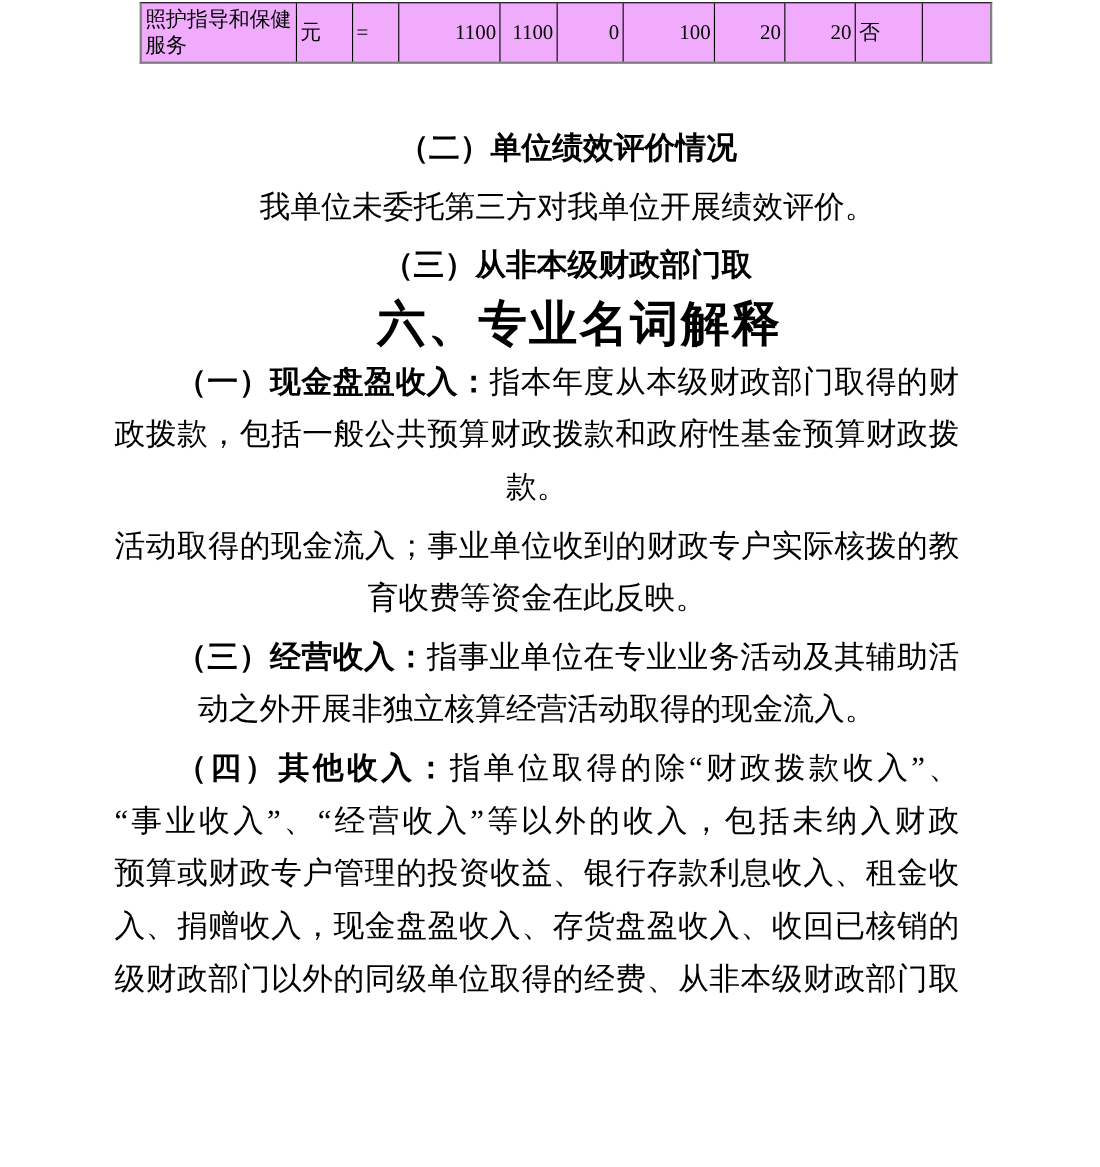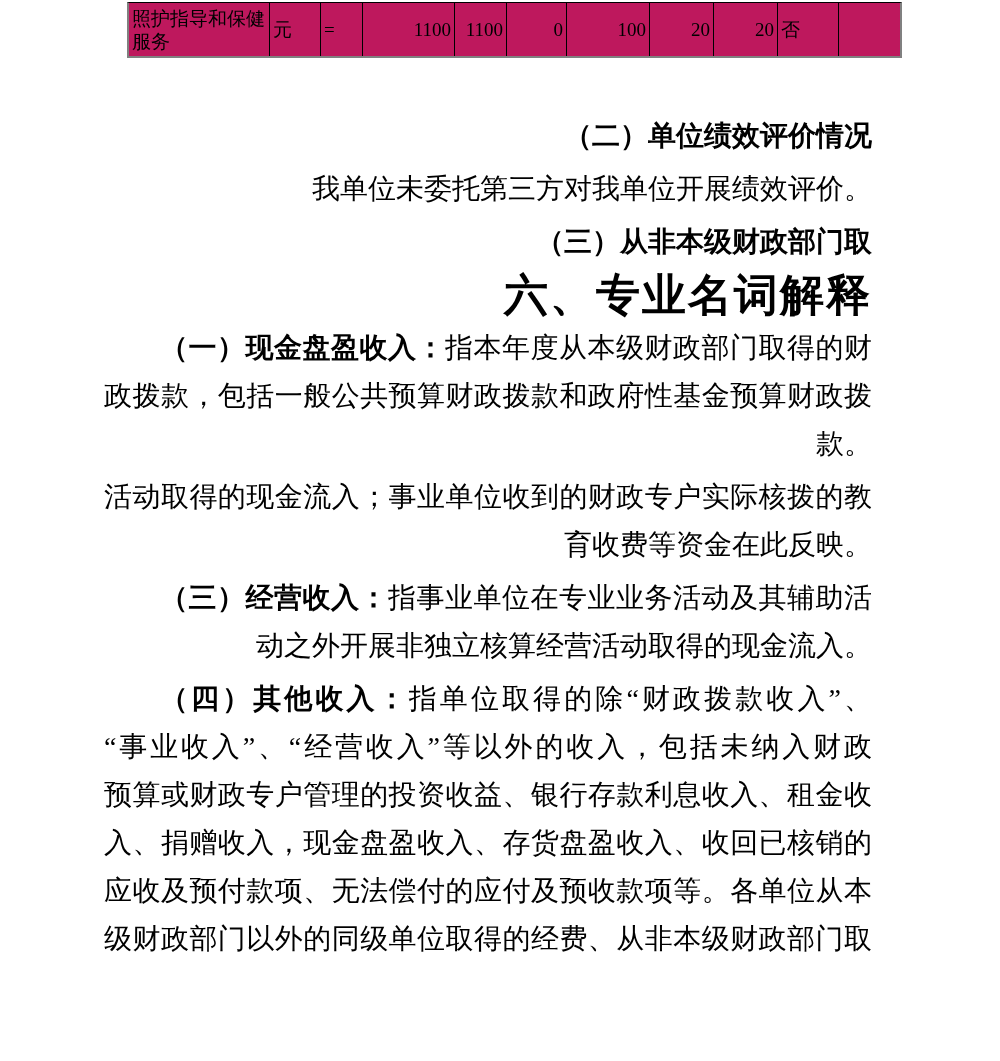--- a/index.html
+++ b/index.html
@@ -5,21 +5,21 @@
   html,body{margin:0;padding:0;}
   body{
     width:1000px;height:1061px;position:relative;background:#ffffff;
     font-family:"Liberation Serif",serif;color:#000;overflow:hidden;
   }
   
   .tbl{
     position:absolute;left:127px;top:2px;display:flex;
     border-left:2px solid #808080;border-right:2px solid #808080;
     border-bottom:2px solid #808080;border-top:1px solid #000;
-    background:#be185d;
+    background:#f0abfc;
   }
   .cell{
     box-sizing:border-box;height:53px;border-left:1px solid #000;
     font-size:19px;line-height:23px;display:flex;align-items:center;
     padding:0 3px;overflow:hidden;
   }
   .cell:first-child{border-left:none;}
   .cell.num{justify-content:flex-end;text-align:right;}
   .c0{width:140px;}
   .c1{width:51px;}
@@ -28,21 +28,21 @@
   .c4{width:52px;}
   .c5{width:60px;}
   .c6{width:83px;}
   .c7{width:64px;}
   .c8{width:64px;}
   .c9{width:61px;}
   .c10{width:62px;}
   
   .doc{position:absolute;left:104px;top:112px;width:768px;}
   .para{margin:0 0 5px 0;}
-  .line{font-size:28px;line-height:48px;text-align:right;white-space:normal;}
+  .line{font-size:28px;line-height:48px;text-align:center;white-space:normal;}
   .line.first{padding-left:56px;}
   .line.fill{text-align:justify;text-align-last:justify;}
   .para b{font-weight:bold;}
   .sub-heading .line{font-weight:bold;}
   .section-heading .line{
     font-family:"Liberation Sans",sans-serif;font-weight:bold;
     font-size:44px;letter-spacing:2px;padding-left:78px;
   }
 </style>
 </head>
@@ -86,16 +86,15 @@
     </div>
     <div class="para body">
       <div class="line first fill"><b>（三）经营收入：</b>指事业单位在专业业务活动及其辅助活</div>
       <div class="line">动之外开展非独立核算经营活动取得的现金流入。</div>
     </div>
     <div class="para body">
       <div class="line first fill"><b>（四）其他收入：</b>指单位取得的除“财政拨款收入”、</div>
       <div class="line fill">“事业收入”、“经营收入”等以外的收入，包括未纳入财政</div>
       <div class="line fill">预算或财政专户管理的投资收益、银行存款利息收入、租金收</div>
       <div class="line fill">入、捐赠收入，现金盘盈收入、存货盘盈收入、收回已核销的</div>
-      <div class="line fill">应收及预付款项、无法偿付的应付及预收款项等。各单位从本</div>
       <div class="line fill">级财政部门以外的同级单位取得的经费、从非本级财政部门取</div>
     </div>
   </div>
 
 </body></html>

